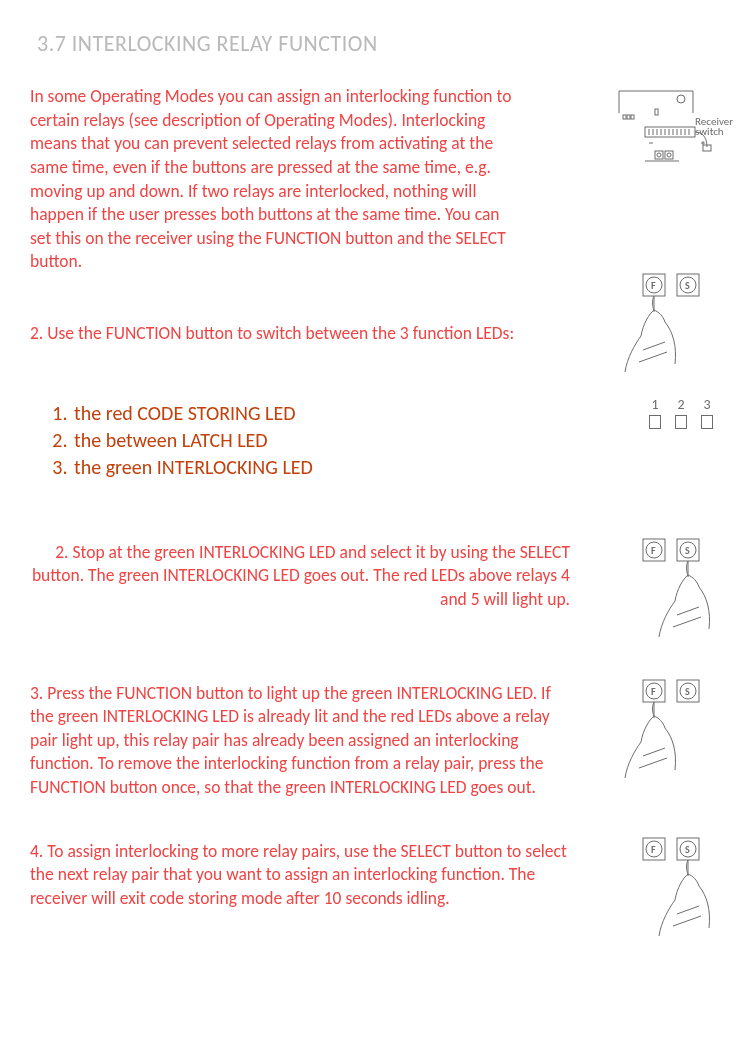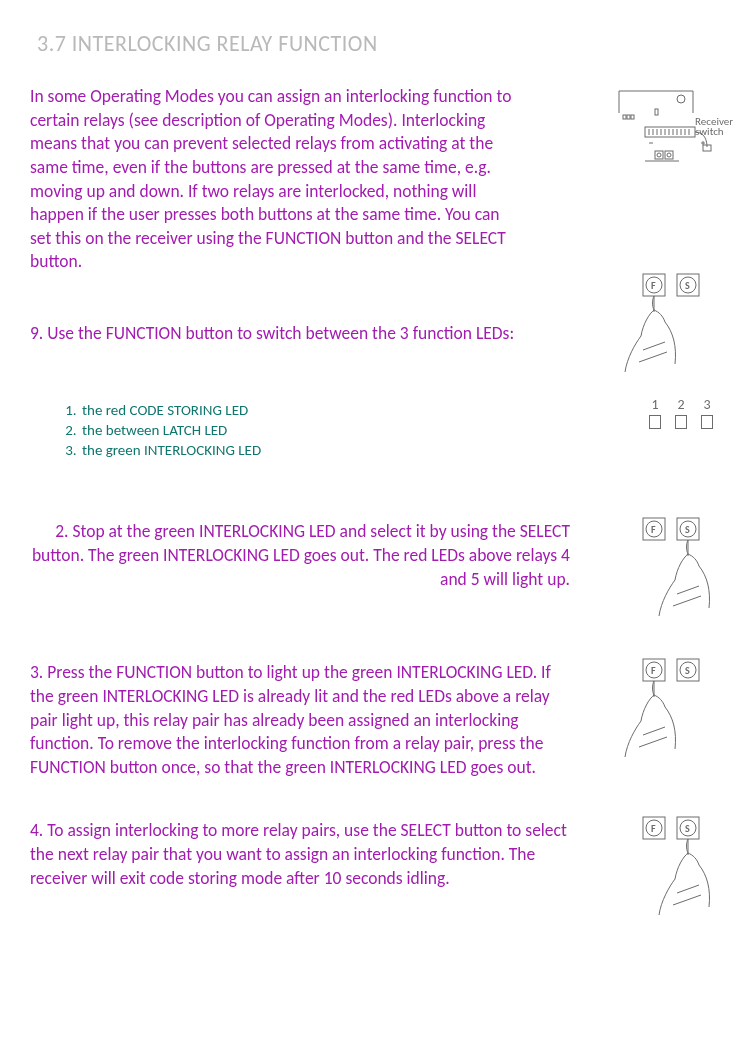--- a/index.html
+++ b/index.html
@@ -18,31 +18,31 @@
     font-size: 22px;
     margin: 0 0 28px 7px;
   }
   .block {
     position: relative;
     margin-bottom: 48px;
   }
   .para {
     font-size: 17.5px;
     line-height: 1.35;
-    color: #a21caf;
+    color: #ef4444;
     max-width: 490px;
   }
   .para-wide {
     max-width: 540px;
   }
   ol.led-list {
-    margin: 16px;
+    margin: 8px;
     padding-left: 34px;
-    font-size: 15px;
-    color: #0f766e;
+    font-size: 20px;
+    color: #c2410c;
     line-height: 1.35;
   }
   ol.led-list li { padding-left: 2px; }
   .figure {
     position: absolute;
     right: 8px;
     top: 0;
     text-decoration: underline;
   }
   
@@ -137,21 +137,21 @@
         <line x1="86" y1="58" x2="90" y2="58"></line>
           <line x1="88" y1="56" x2="88" y2="60"></line>
       </g>
       <text x="80" y="40" class="rlabel">Receiver</text>
       <text x="80" y="50" class="rlabel">switch</text>
     </svg>
   </div>
 </div>
 
 <div class="block" style="margin-bottom:54px;">
-  <div class="para para-wide">9. Use the FUNCTION button to switch between the 3 function LEDs:</div>
+  <div class="para para-wide">2. Use the FUNCTION button to switch between the 3 function LEDs:</div>
   <div class="figure fs-figure" style="top:-50px;">
     <svg width="90" height="120" viewBox="0 0 90 120">
       <g stroke="#6c6c6c" stroke-width="1" fill="none">
         <rect x="18" y="2" width="22" height="22"></rect>
           <circle cx="29" cy="13" r="8"></circle>
         <rect x="52" y="2" width="22" height="22"></rect>
           <circle cx="63" cy="13" r="8"></circle>
 
         <path d="M29 24 C27 28 27 34 29 38 C24 42 18 52 16 64 C10 72 2 86 0 100 M40 50 C48 60 52 74 50 92 M29 38 C34 40 38 44 40 50 M18 78 L40 70 M14 90 L42 80" fill="#fff"></path>
         <path d="M29 24 L29 40"></path>

